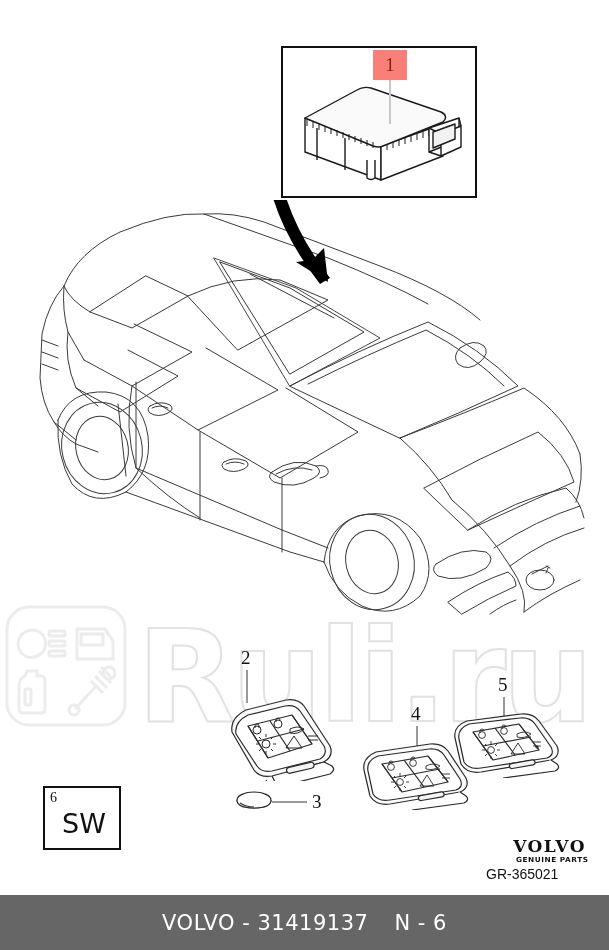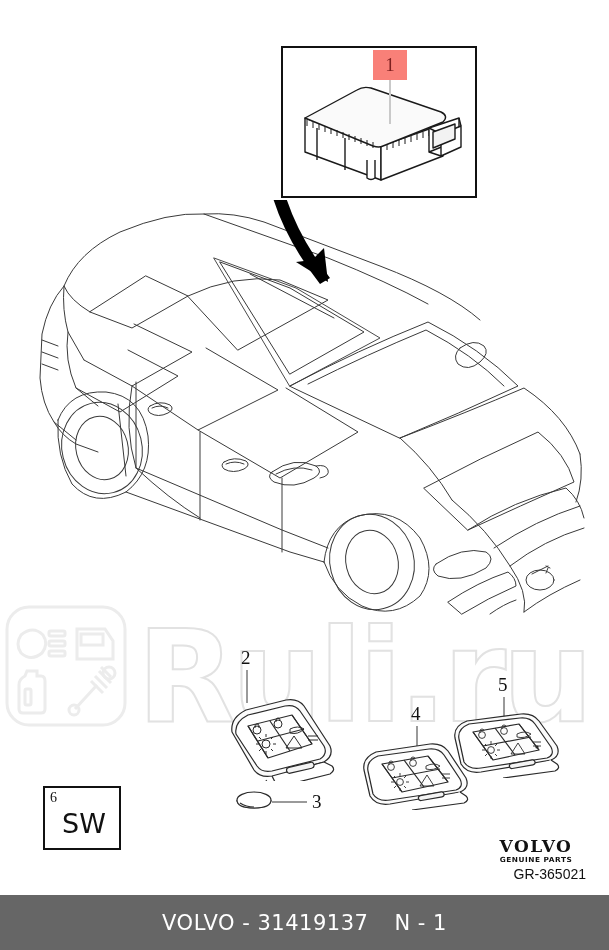--- a/index.html
+++ b/index.html
@@ -32,27 +32,27 @@
 
   
   .swbox{position:absolute;left:43px;top:786px;width:78px;height:64px;
          border:2px solid #111;background:#fff;box-sizing:border-box;}
   .swbox .num{position:absolute;left:5px;top:2px;font-family:"Liberation Serif", serif;
               font-size:14px;color:#111;}
   .swbox .sw{position:absolute;left:0;top:20px;width:78px;text-align:center;
              font-family:"DejaVu Sans", sans-serif;font-weight:400;font-size:27px;color:#111;}
 
   
-  .volvo{position:absolute;left:486px;top:838px;width:100px;text-align:center;}
+  .volvo{position:absolute;left:486px;top:838px;width:100px;text-align:right;}
   .volvo .vword{font-family:"DejaVu Serif", serif;font-weight:700;font-size:17px;
                 letter-spacing:1.5px;color:#111;line-height:17px;}
   .volvo .gp{font-family:"DejaVu Sans", sans-serif;font-weight:700;font-size:7px;
              letter-spacing:.5px;color:#111;line-height:11px;
              transform:scaleX(1.05);}
-  .grnum{position:absolute;left:486px;top:866px;width:100px;text-align:right;
+  .grnum{position:absolute;left:486px;top:866px;width:100px;text-align:left;
          font-family:"Liberation Sans", sans-serif;font-size:14px;color:#111;}
 
   
   #footer{position:absolute;left:0;top:895px;width:609px;height:55px;background:#666666;}
   #footer .ftxt{position:absolute;left:0;top:0;width:609px;height:55px;
                 display:flex;align-items:center;justify-content:center;gap:26px;
                 color:#fff;font-family:"DejaVu Sans", sans-serif;font-size:21px;
                 letter-spacing:.5px;}
   svg{display:block;}
 </style>
@@ -304,15 +304,15 @@
     <div class="vword">VOLVO</div>
     <div class="gp">GENUINE PARTS</div>
   </div>
   <div class="grnum">GR-365021</div>
 
 </div>
 
 <div id="footer">
   <div class="ftxt">
     <span>VOLVO - 31419137</span>
-    <span>N - 1</span>
+    <span>N - 6</span>
   </div>
 </div>
 
 </body></html>

